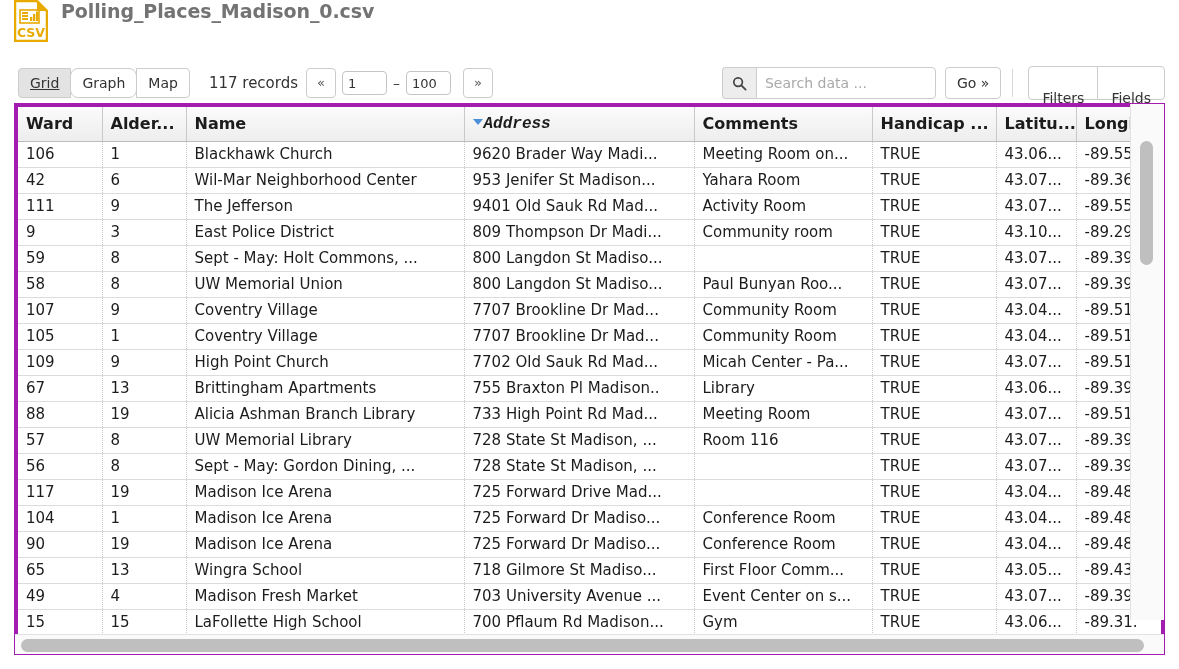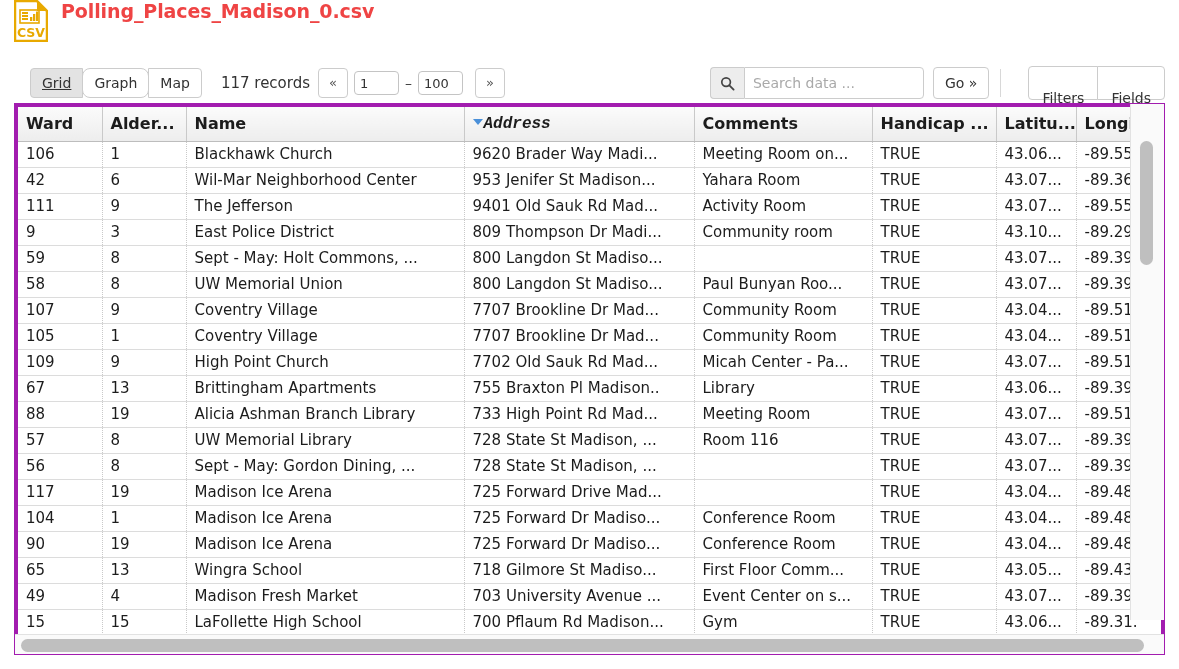--- a/index.html
+++ b/index.html
@@ -20,21 +20,21 @@
   }
   .csv-icon {
     width: 34px; height: 42px;
     position: relative;
     flex: 0 0 auto;
   }
   .csv-icon svg { display:block; }
   #file-title {
     font-size: 19px;
     font-weight: bold;
-    color: #ef4444;
+    color: #737373;
     letter-spacing: -0.1px;
   }
 
   
   #toolbar {
     height: 42px;
     display: flex;
     align-items: center;
     padding: 0 14px;
     position: relative;
@@ -48,21 +48,21 @@
     height: 30px;
     line-height: 28px;
     padding: 0 11px;
     cursor: pointer;
     white-space: nowrap;
     display: inline-block;
     vertical-align: middle;
   }
   .btn-group { display: flex; }
   .btn-group .btn { border-radius: 8px; margin-left: -1px; }
-  .btn-group .btn:first-child { margin-left: 16px; border-radius: 4px 0 0 4px; text-decoration: underline; }
+  .btn-group .btn:first-child { margin-left: 4px; border-radius: 4px 0 0 4px; text-decoration: underline; }
   .btn-group .btn:last-child { border-radius: 0 4px 4px 0; }
   .btn.active { background: #e3e3e3; }
 
   #record-count {
     font-size: 15px;
     color: #333;
     margin-left: 19px;
     margin-right: 8px;
     white-space: nowrap;
   }

